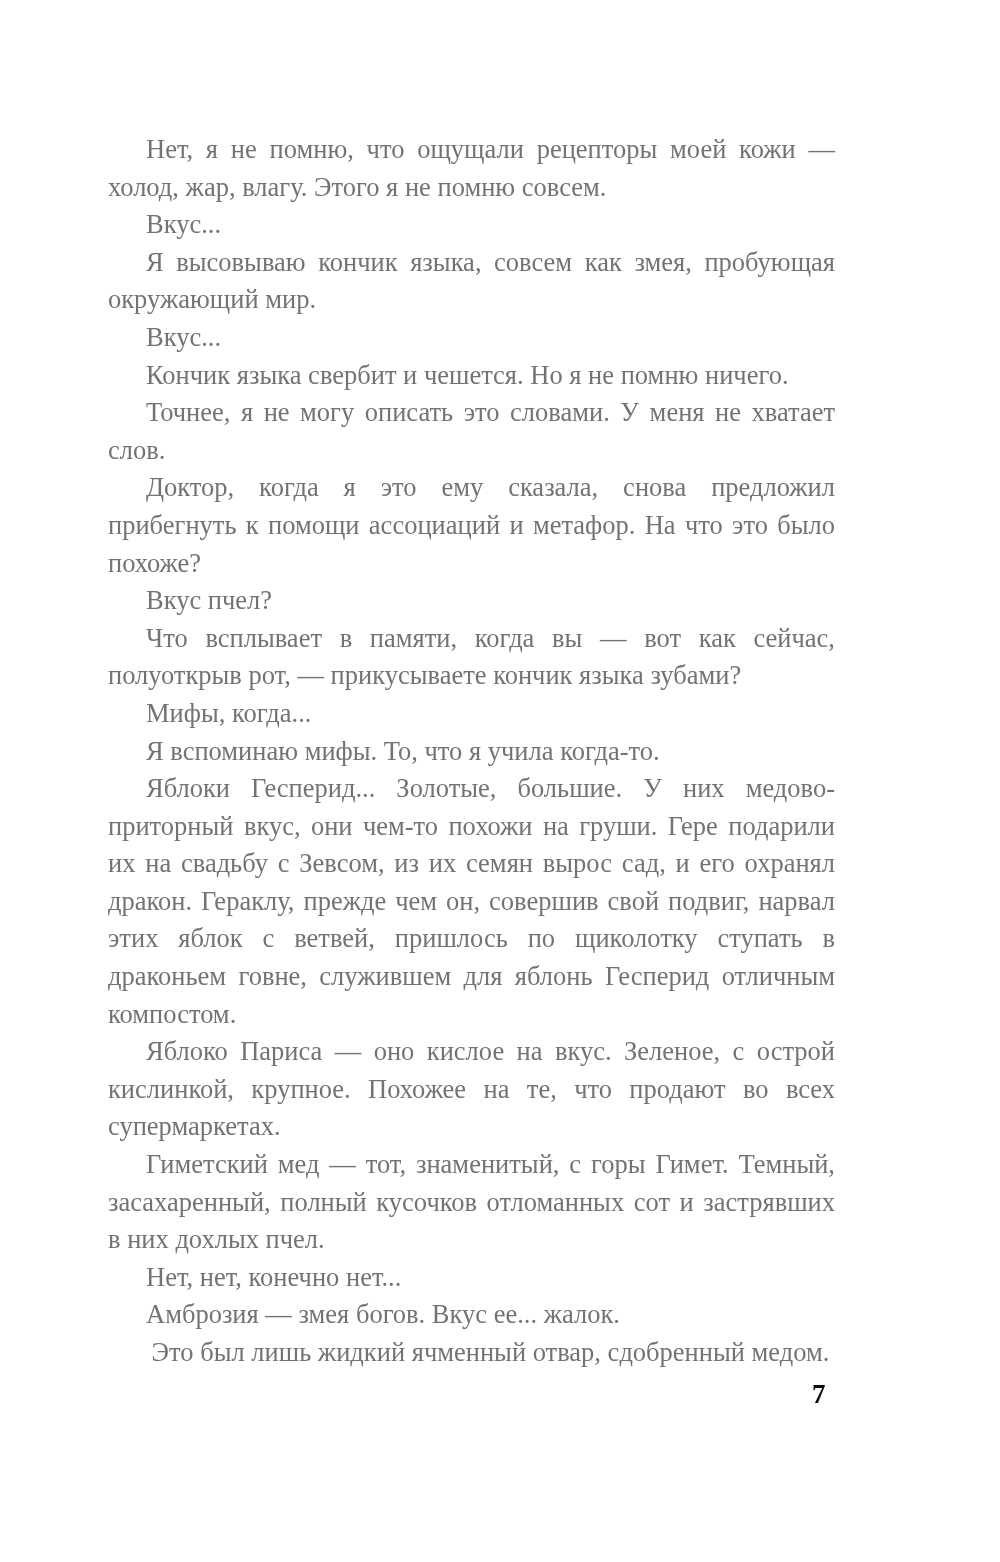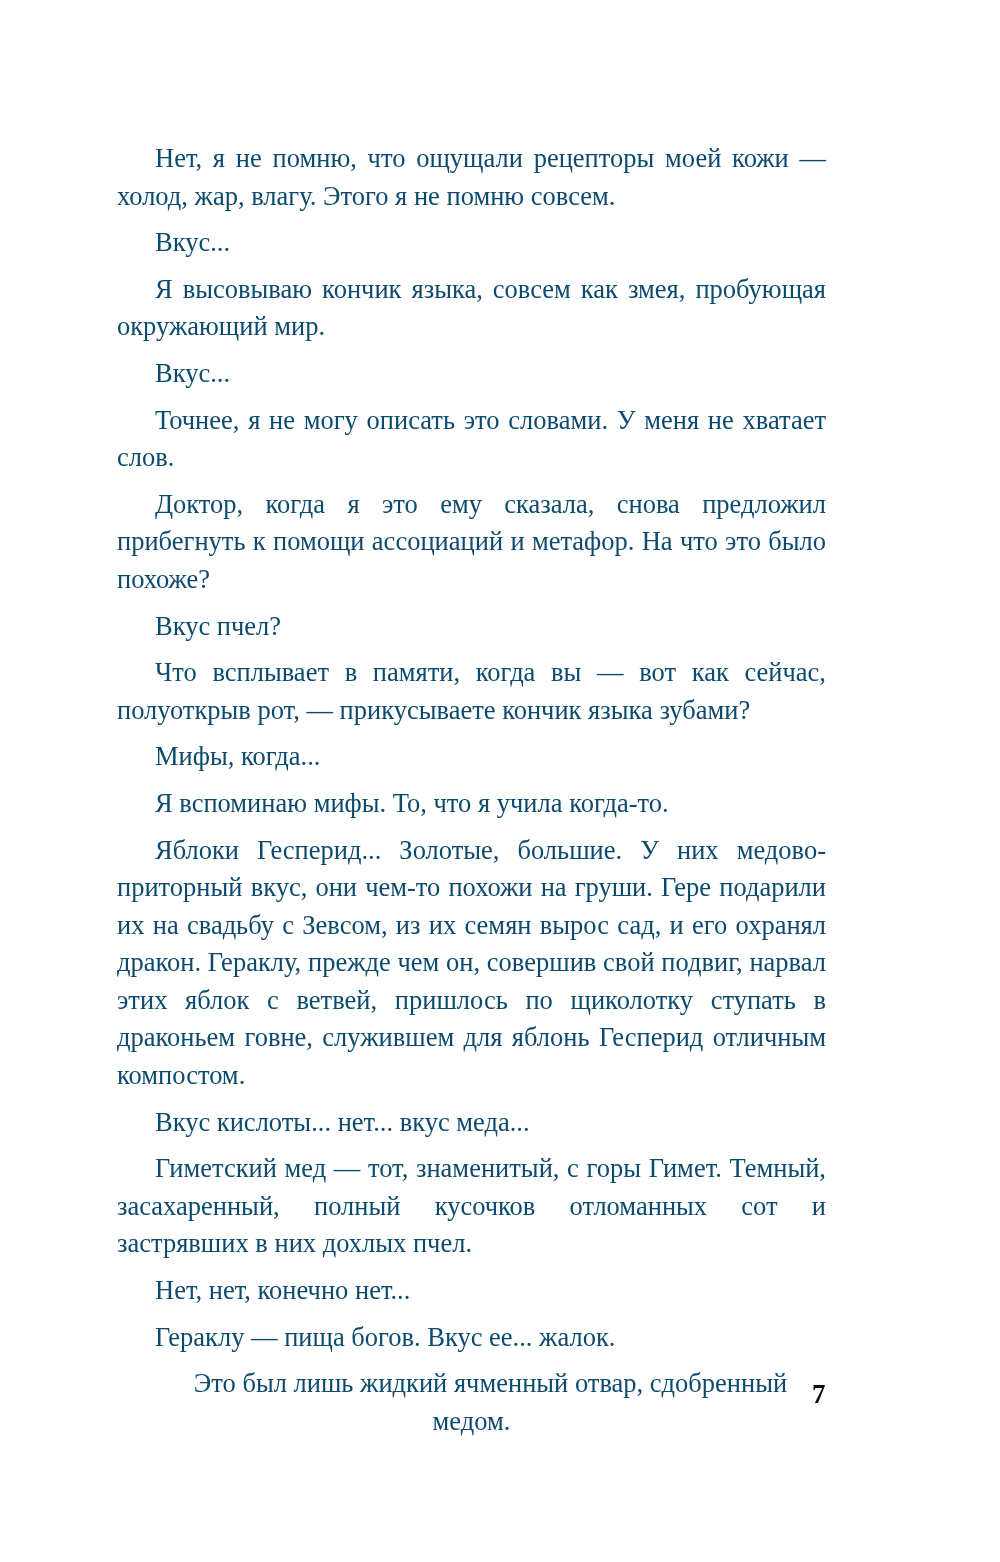--- a/index.html
+++ b/index.html
@@ -15,25 +15,25 @@
     margin: 0 auto;
     overflow: hidden;
   }
   .text-column {
     position: absolute;
     left: 108px;
     top: 131px;
     width: 727px;
   }
   p.para {
-    margin: 9px;
+    margin: 0;
     font-family: "Liberation Serif", "DejaVu Serif", serif;
     font-size: 26.5px;
     line-height: 37.6px;
-    color: #0c4a6e;
+    color: #737373;
     text-align: justify;
     text-indent: 38px;
     -webkit-hyphens: manual;
     hyphens: manual;
   }
   p.para.last {
     text-align: center;
   }
   .page-number {
     position: absolute;
@@ -48,29 +48,30 @@
 </head>
 <body>
 
 <div class="page">
 
   <div class="text-column">
     <p class="para">Нет, я не помню, что ощущали рецепторы моей кожи — холод, жар, влагу. Этого я не помню совсем.</p>
     <p class="para">Вкус...</p>
     <p class="para">Я высовываю кончик языка, совсем как змея, пробующая окружающий мир.</p>
     <p class="para">Вкус...</p>
+    <p class="para">Кончик языка свербит и чешется. Но я не помню ничего.</p>
     <p class="para">Точнее, я не могу описать это словами. У меня не хватает слов.</p>
     <p class="para">Доктор, когда я это ему сказала, снова предложил прибегнуть к помощи ассоциаций и метафор. На что это было похоже?</p>
     <p class="para">Вкус пчел?</p>
     <p class="para">Что всплывает в памяти, когда вы — вот как сейчас, полуоткрыв рот, — прикусываете кончик языка зубами?</p>
     <p class="para">Мифы, когда...</p>
     <p class="para">Я вспоминаю мифы. То, что я учила когда-то.</p>
     <p class="para">Яблоки Гесперид... Золотые, большие. У них медово-приторный вкус, они чем-то похожи на груши. Гере подарили их на свадьбу с Зевсом, из их семян вырос сад, и его охранял дракон. Гераклу, прежде чем он, совершив свой подвиг, нарвал этих яблок с ветвей, пришлось по щиколотку ступать в драконьем говне, служившем для яблонь Гесперид отличным компостом.</p>
-    <p class="para">Вкус кислоты... нет... вкус меда...</p>
+    <p class="para">Яблоко Париса — оно кислое на вкус. Зеленое, с острой кислинкой, крупное. Похожее на те, что продают во всех супермаркетах.</p>
     <p class="para">Гиметский мед — тот, знаменитый, с горы Гимет. Темный, засахаренный, полный кусочков отломанных сот и застрявших в них дохлых пчел.</p>
     <p class="para">Нет, нет, конечно нет...</p>
-    <p class="para">Гераклу — пища богов. Вкус ее... жалок.</p>
+    <p class="para">Амброзия — змея богов. Вкус ее... жалок.</p>
     <p class="para last">Это был лишь жидкий ячменный отвар, сдобренный медом.</p>
   </div>
 
   <div class="page-number">7</div>
 
 </div>
 
 </body></html>

